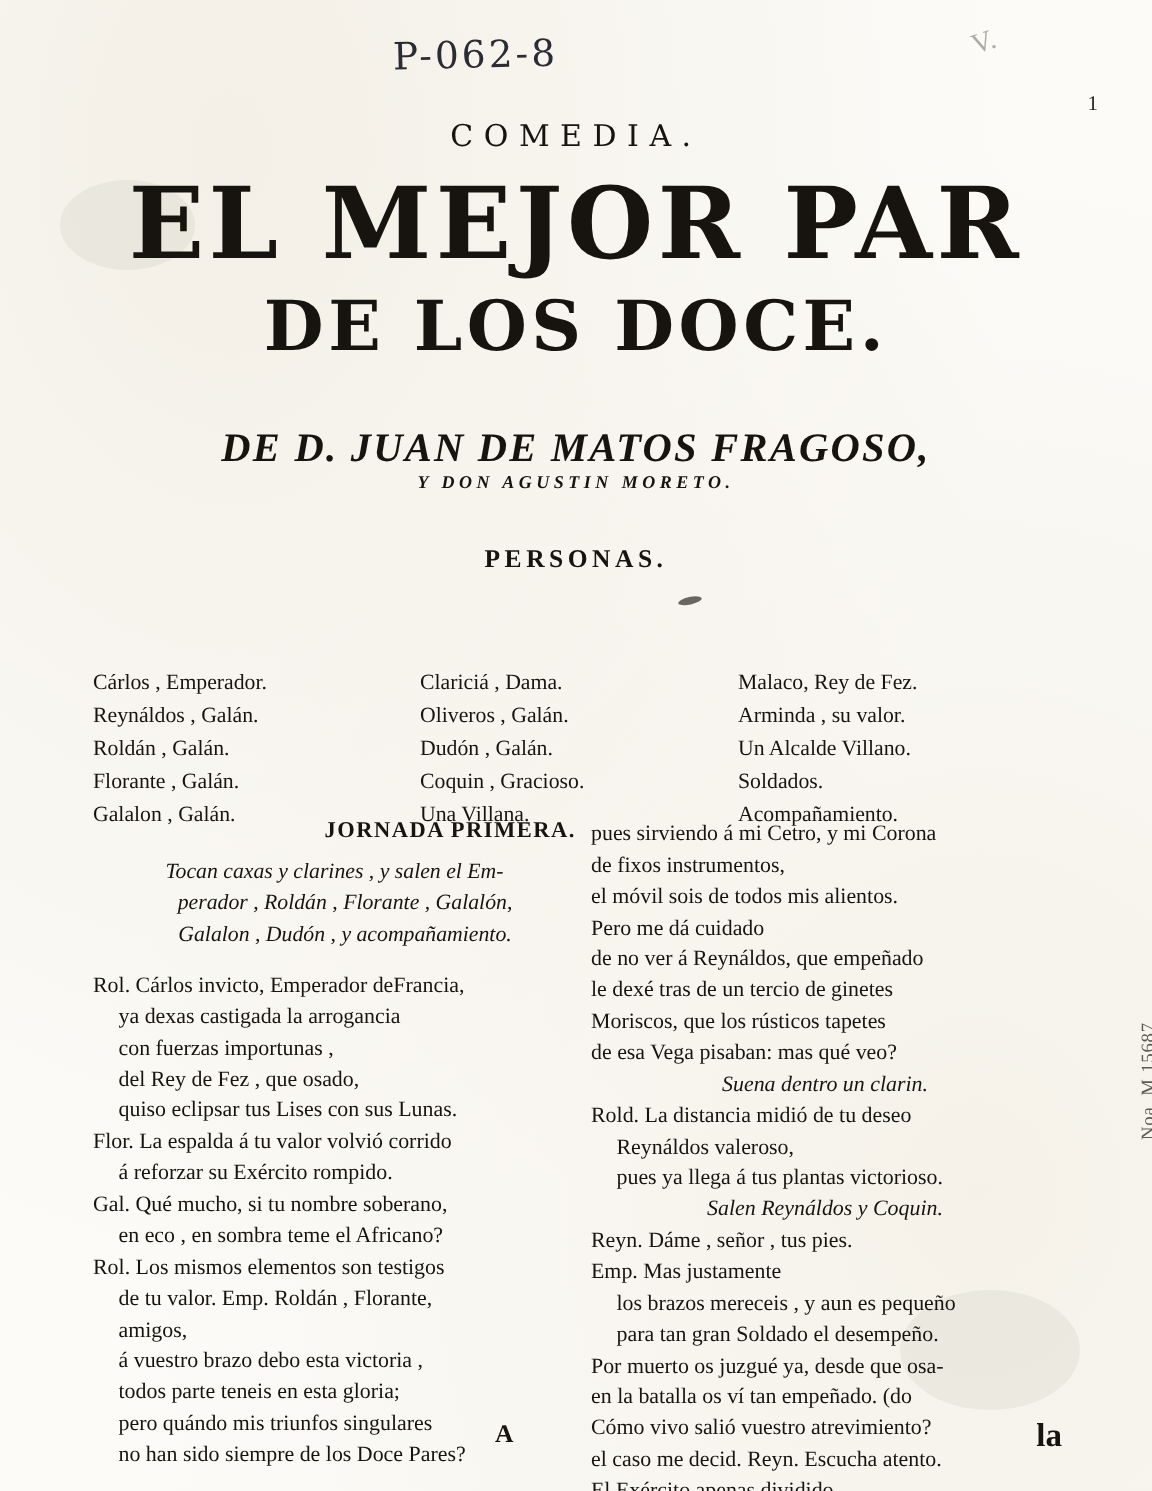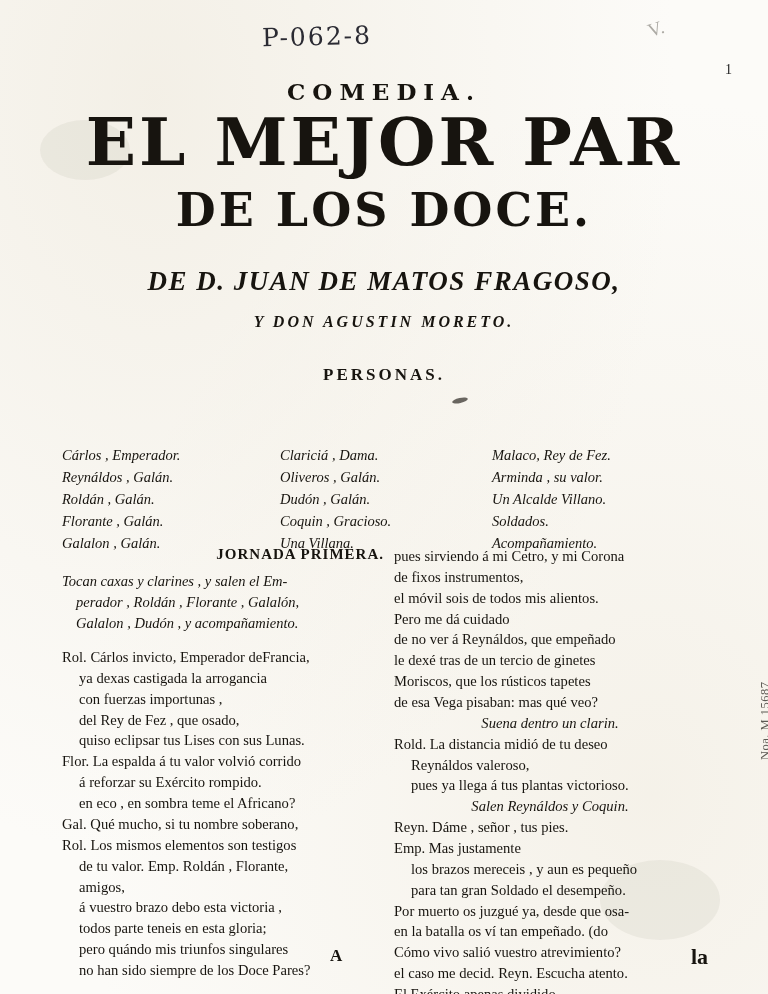--- a/index.html
+++ b/index.html
@@ -81,24 +81,24 @@
   
   .title-wrap {
     position: absolute;
     left: 0;
     right: 0;
     top: 78px;
     text-align: center;
   }
   .t-comedia {
     font-family: "DejaVu Serif", serif;
-    font-weight: 700;
-    font-size: 23px;
+    font-weight: 400;
+    font-size: 20px;
     letter-spacing: 7px;
-    margin-bottom: 4px;
+    margin-bottom: 14px;
   }
   .t-main1 {
     font-family: "DejaVu Serif", serif;
     font-weight: 700;
     font-size: 66px;
     letter-spacing: 3px;
     line-height: 1.02;
   }
   .t-main2 {
     font-family: "DejaVu Serif", serif;
@@ -107,48 +107,47 @@
     letter-spacing: 3px;
     line-height: 1.25;
     margin-top: 6px;
   }
   .t-author1 {
     font-family: "Liberation Serif", serif;
     font-style: italic;
     font-weight: 700;
     font-size: 27px;
     letter-spacing: 1.5px;
-    margin-top: 26px;
+    margin-top: 36px;
   }
   .t-author2 {
     font-family: "Liberation Serif", serif;
     font-style: italic;
     font-weight: 700;
-    font-size: 16px;
+    font-size: 12px;
     letter-spacing: 3px;
-    margin-top: 16px;
+    margin-top: 0;
   }
   .t-personas {
     font-family: "Liberation Serif", serif;
     font-weight: 700;
     font-size: 17px;
     letter-spacing: 3px;
     margin-top: 34px;
   }
   
   .personas {
     position: absolute;
     left: 62px;
     right: 40px;
     top: 444px;
     display: flex;
     justify-content: flex-start;
     font-size: 14.5px;
     line-height: 1.52;
-    font-style: italic;
   }
   .personas .col { width: 218px; }
   .personas .col:nth-child(2) { width: 212px; }
   .p-row { white-space: nowrap; }
   
   .cols {
     position: absolute;
     left: 62px;
     top: 546px;
     width: 652px;
@@ -161,20 +160,21 @@
     font-weight: 700;
     font-size: 15px;
     letter-spacing: 1px;
     margin-bottom: 8px;
   }
   .stage-dir {
     font-style: italic;
     font-size: 14.5px;
     line-height: 1.45;
     margin-bottom: 13px;
+    text-align: center;
   }
   .stage-dir .ind { display: block; padding-left: 14px; }
   .speech {
     font-size: 14.6px;
     line-height: 1.43;
   }
   .speech .ln { display: block; }
   .speech .ind { padding-left: 17px; }
   .ctr { text-align: center; font-style: italic; display: block; }
   .sig {
@@ -259,22 +259,22 @@
         <span class="ind">Galalon , Dudón , y acompañamiento.</span>
       </div>
       <div class="speech">
         <span class="ln">Rol. Cárlos invicto, Emperador deFrancia,</span>
         <span class="ln ind">ya  dexas castigada la arrogancia</span>
         <span class="ln ind">con fuerzas importunas ,</span>
         <span class="ln ind">del Rey de Fez , que osado,</span>
         <span class="ln ind">quiso eclipsar tus Lises  con sus Lunas.</span>
         <span class="ln">Flor. La espalda á tu valor volvió corrido</span>
         <span class="ln ind">á reforzar su Exército rompido.</span>
+        <span class="ln">Gal. Qué mucho, si tu nombre soberano,</span>
         <span class="ln ind">en eco , en sombra teme el Africano?</span>
-        <span class="ln">Gal. Qué mucho, si tu nombre soberano,</span>
         <span class="ln">Rol. Los mismos elementos son testigos</span>
         <span class="ln ind">de tu valor. Emp. Roldán , Florante,</span>
         <span class="ln ind">amigos,</span>
         <span class="ln ind">á vuestro brazo debo esta victoria ,</span>
         <span class="ln ind">todos parte teneis en esta gloria;</span>
         <span class="ln ind">pero quándo mis triunfos singulares</span>
         <span class="ln ind">no han sido siempre de los Doce Pares?</span>
       </div>
     </div>
 

